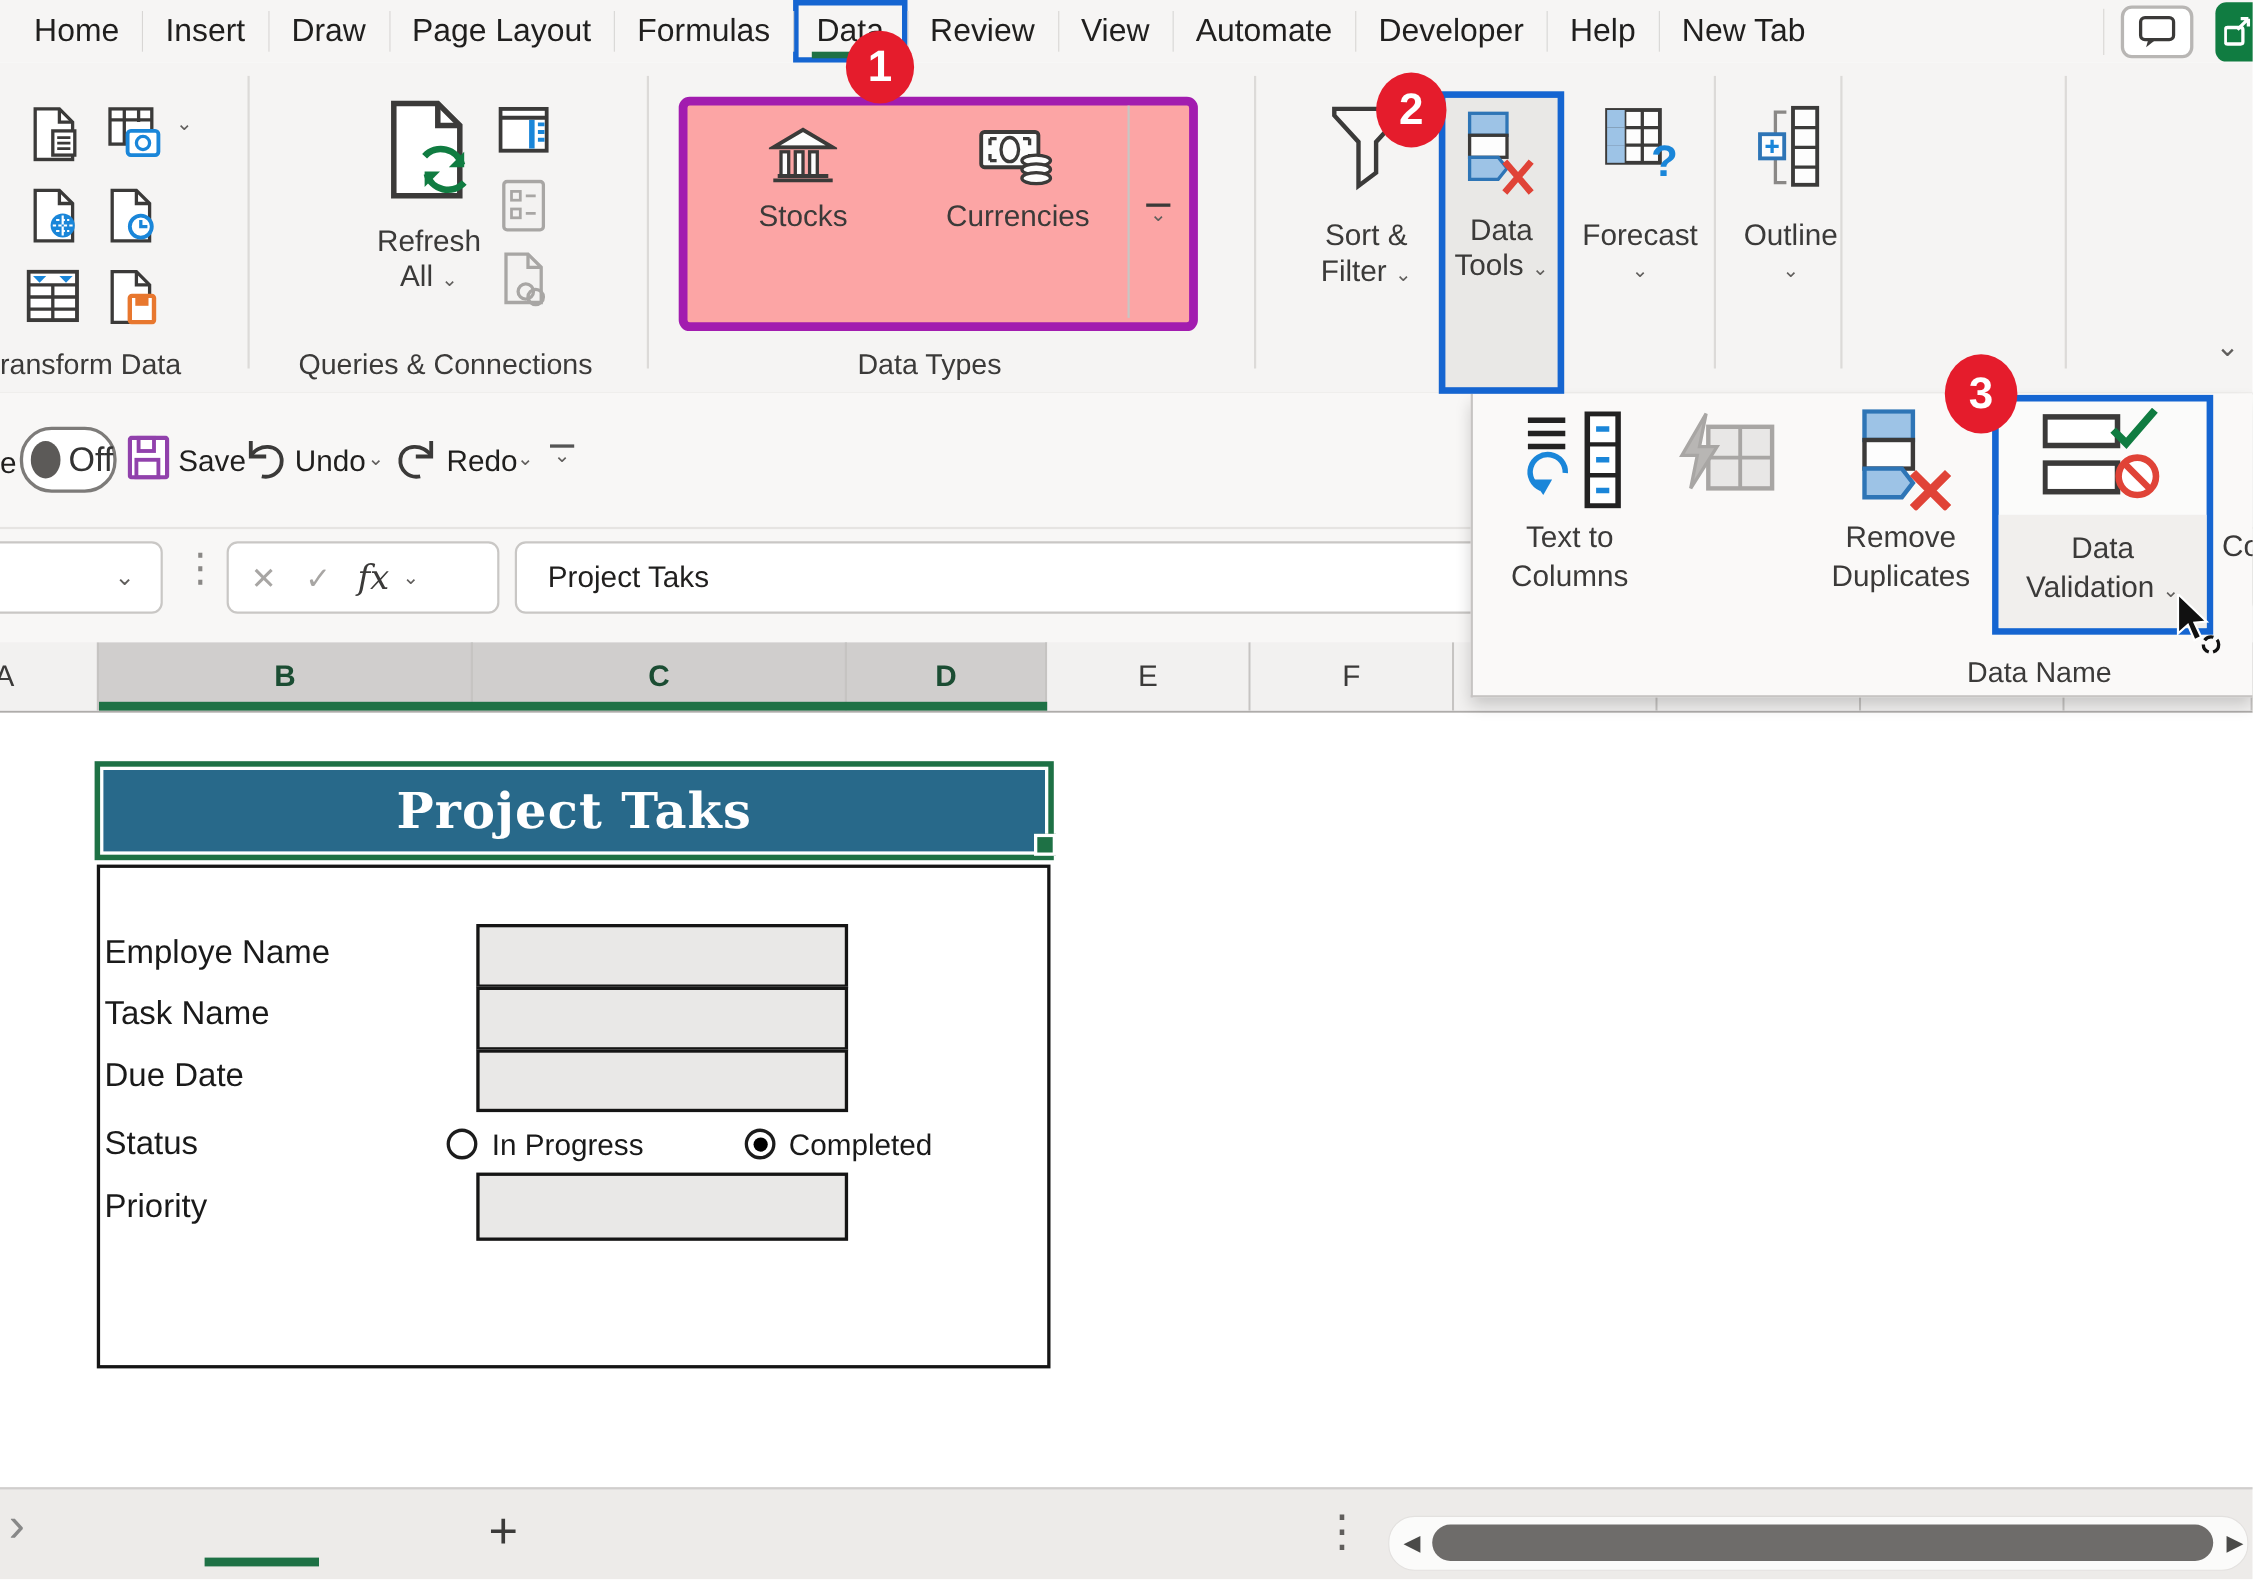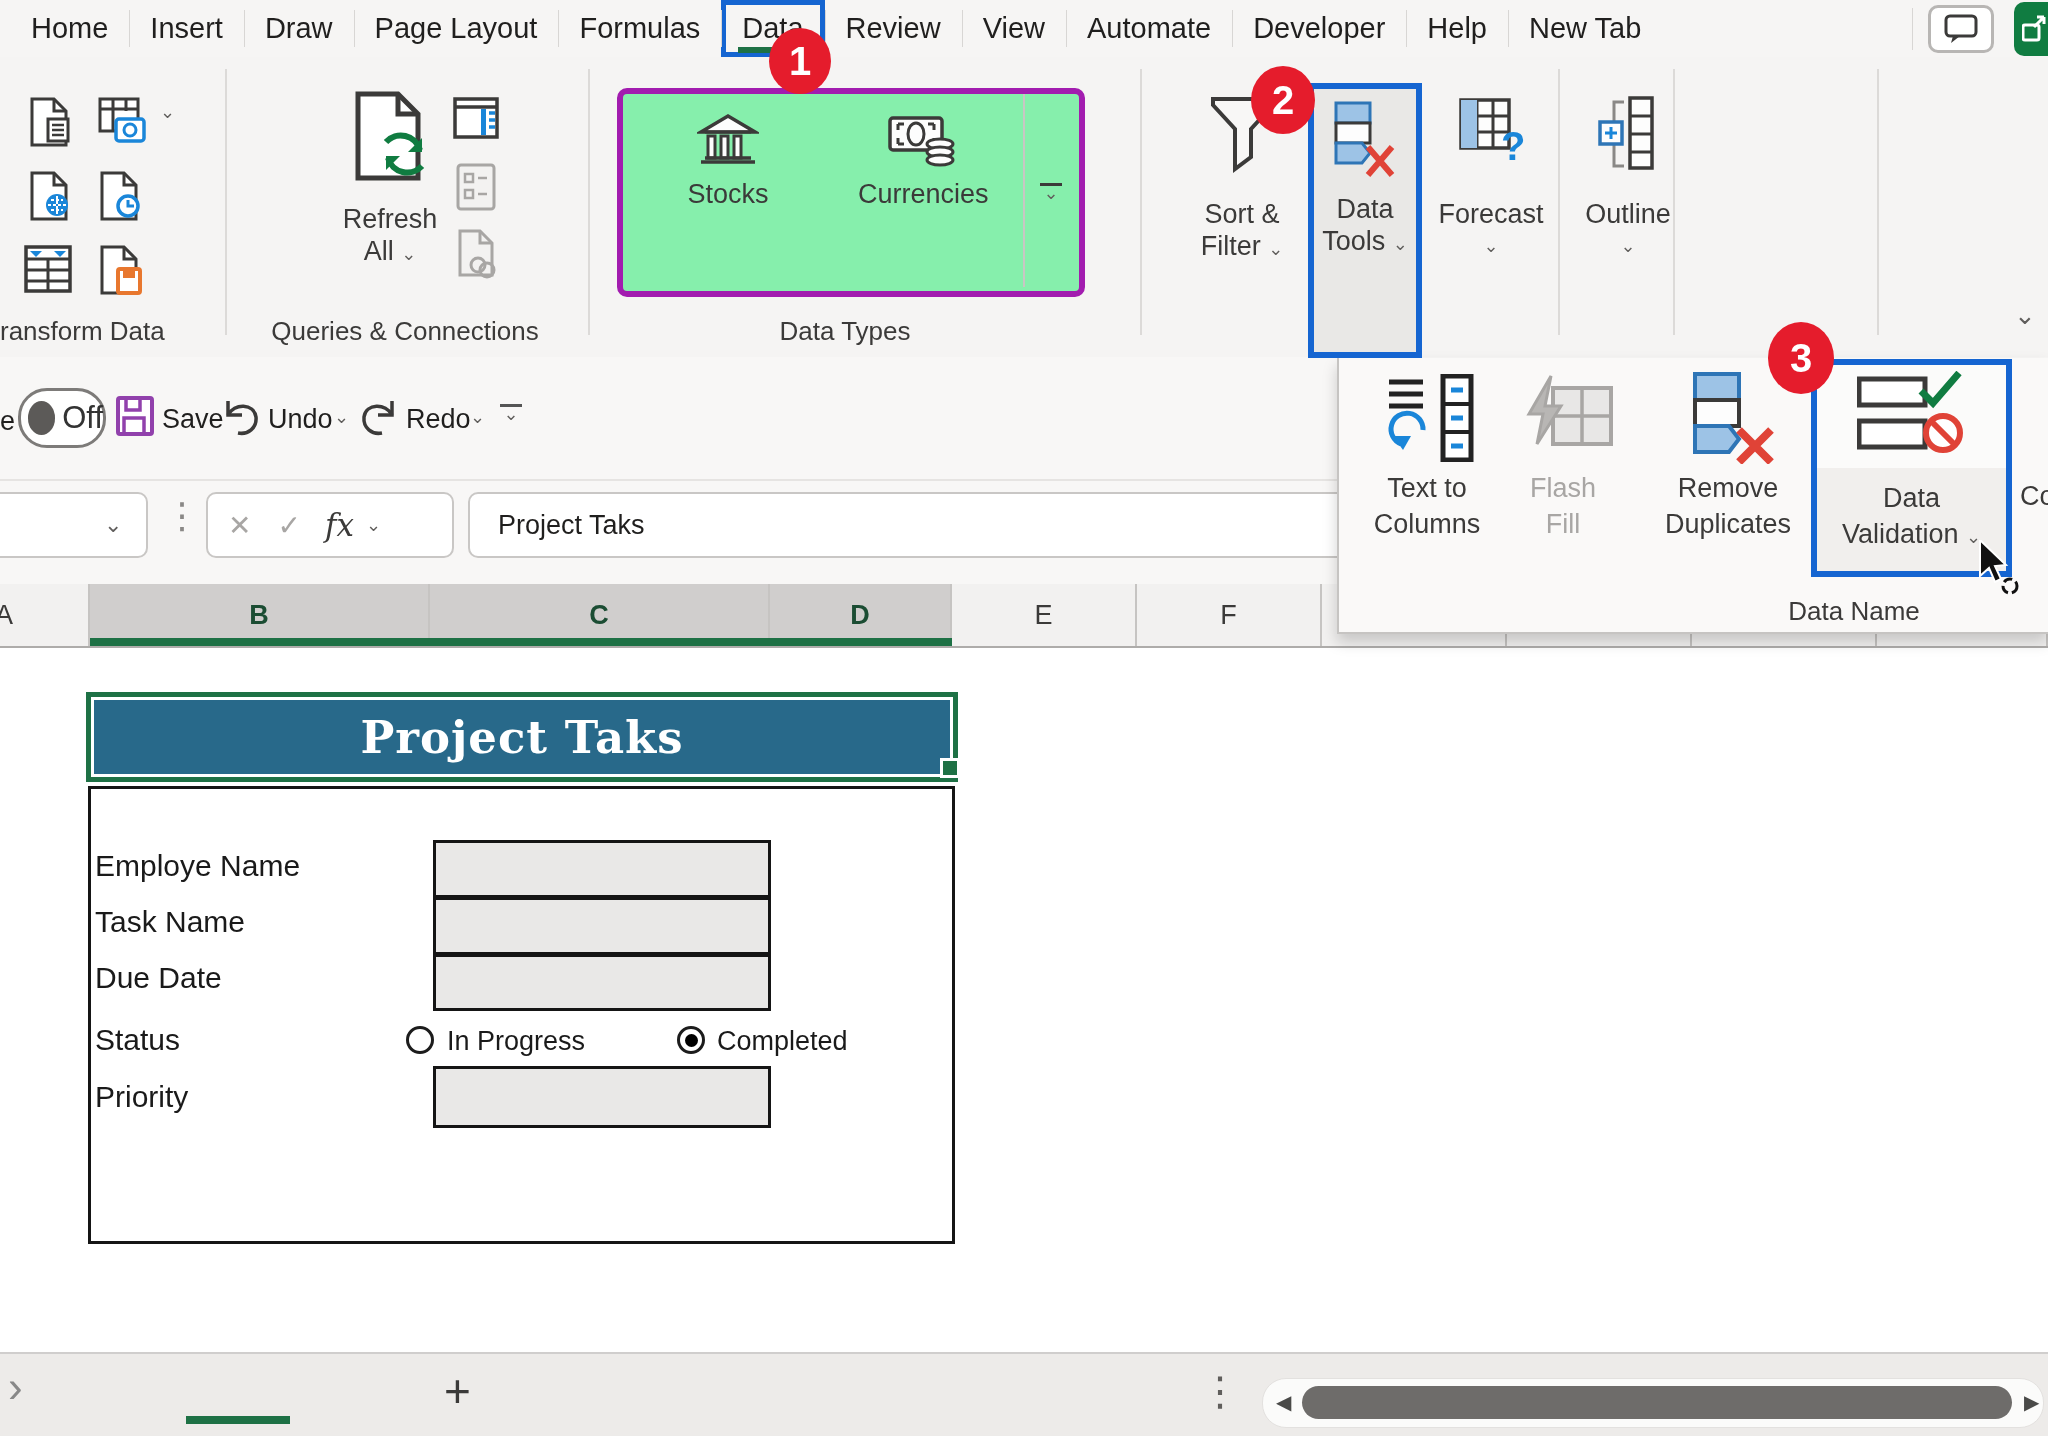--- a/index.html
+++ b/index.html
@@ -17,22 +17,22 @@
   .mi-data::after{content:"";position:absolute;left:17px;right:17px;bottom:4px;height:6px;background:#1e7145;}
   .badge{position:absolute;background:#e51c2c;color:#fff;border-radius:50%;display:flex;
          align-items:center;justify-content:center;font-size:40px;font-weight:700;z-index:60;}
   
   #ribbon{position:absolute;left:0;top:57px;width:2048px;height:300px;background:#f5f4f3;
           border-bottom:2px solid #d5d3d1;}
   .rsep{position:absolute;top:12px;height:266px;width:2px;background:#dcdad8;}
   .glabel{position:absolute;top:259px;font-size:26px;color:#3b3a39;}
   .rtxt{position:absolute;font-size:27px;color:#3b3a39;line-height:32px;}
   .chev{font-size:18px;color:#605e5c;}
-  .gallery{position:absolute;left:617px;top:31px;width:456px;height:197px;background:#86efac;
-           border:6px solid #a21caf;border-radius:10px;}
+  .gallery{position:absolute;left:617px;top:31px;width:456px;height:197px;background:#fca5a5;
+           border:8px solid #a21caf;border-radius:10px;}
   .bluebox{position:absolute;border:6px solid #1565d1;box-sizing:border-box;z-index:55;}
   
   #band{position:absolute;left:0;top:357px;width:2048px;height:227px;background:#f8f7f6;}
   .hline{position:absolute;left:0;width:2048px;height:2px;background:#e6e4e2;}
   .pillbox{position:absolute;left:18px;top:31px;width:82px;height:54px;border:3px solid #7d7b79;
            border-radius:29px;background:#fff;display:flex;align-items:center;}
   .knob{width:34px;height:34px;border-radius:50%;background:#5c5a58;margin-left:7px;}
   .wbox{position:absolute;background:#fff;border:2px solid #c9c7c5;border-radius:10px;box-sizing:border-box;}
   
   #cols{position:absolute;left:0;top:584px;width:2048px;height:64px;background:#f2f1f0;
@@ -450,24 +450,20 @@
         <div>Columns</div>
     </div>
 
     <div class="abs" style="left:186px;top:16px">
       <svg width="90" height="88" viewBox="0 0 90 88">
         <rect x="28" y="14" width="58" height="56" fill="#e8e7e6" stroke="#a8a6a4" stroke-width="4"></rect>
         <path d="M28 42 h58 M57 14 v56" stroke="#a8a6a4" stroke-width="3.5"></path>
         <path d="M26 2 L4 40 h14 l-6 30 L36 32 h-16 z" fill="#b8b6b4" stroke="#a8a6a4" stroke-width="3"></path>
       </svg>
     </div>
-    <div class="pitem pgray" style="left:139px;top:112px">
-      <div>Flash</div>
-        <div>Fill</div>
-    </div>
 
     <div class="abs" style="left:352px;top:14px">
       <svg width="86" height="92" viewBox="0 0 86 92">
         <rect x="4" y="2" width="44" height="26" fill="#9dc3e6" stroke="#2e75b6" stroke-width="4"></rect>
         <rect x="4" y="28" width="44" height="26" fill="#fdfdfd" stroke="#3b3a39" stroke-width="4"></rect>
         <path d="M4 54 h34 l10 13 l-10 13 h-34 z" fill="#9dc3e6" stroke="#2e75b6" stroke-width="4"></path>
         <path d="M48 58 L80 90 M80 58 L48 90" stroke="#e04337" stroke-width="8"></path>
       </svg>
     </div>
     <div class="pitem" style="left:304px;top:112px">

